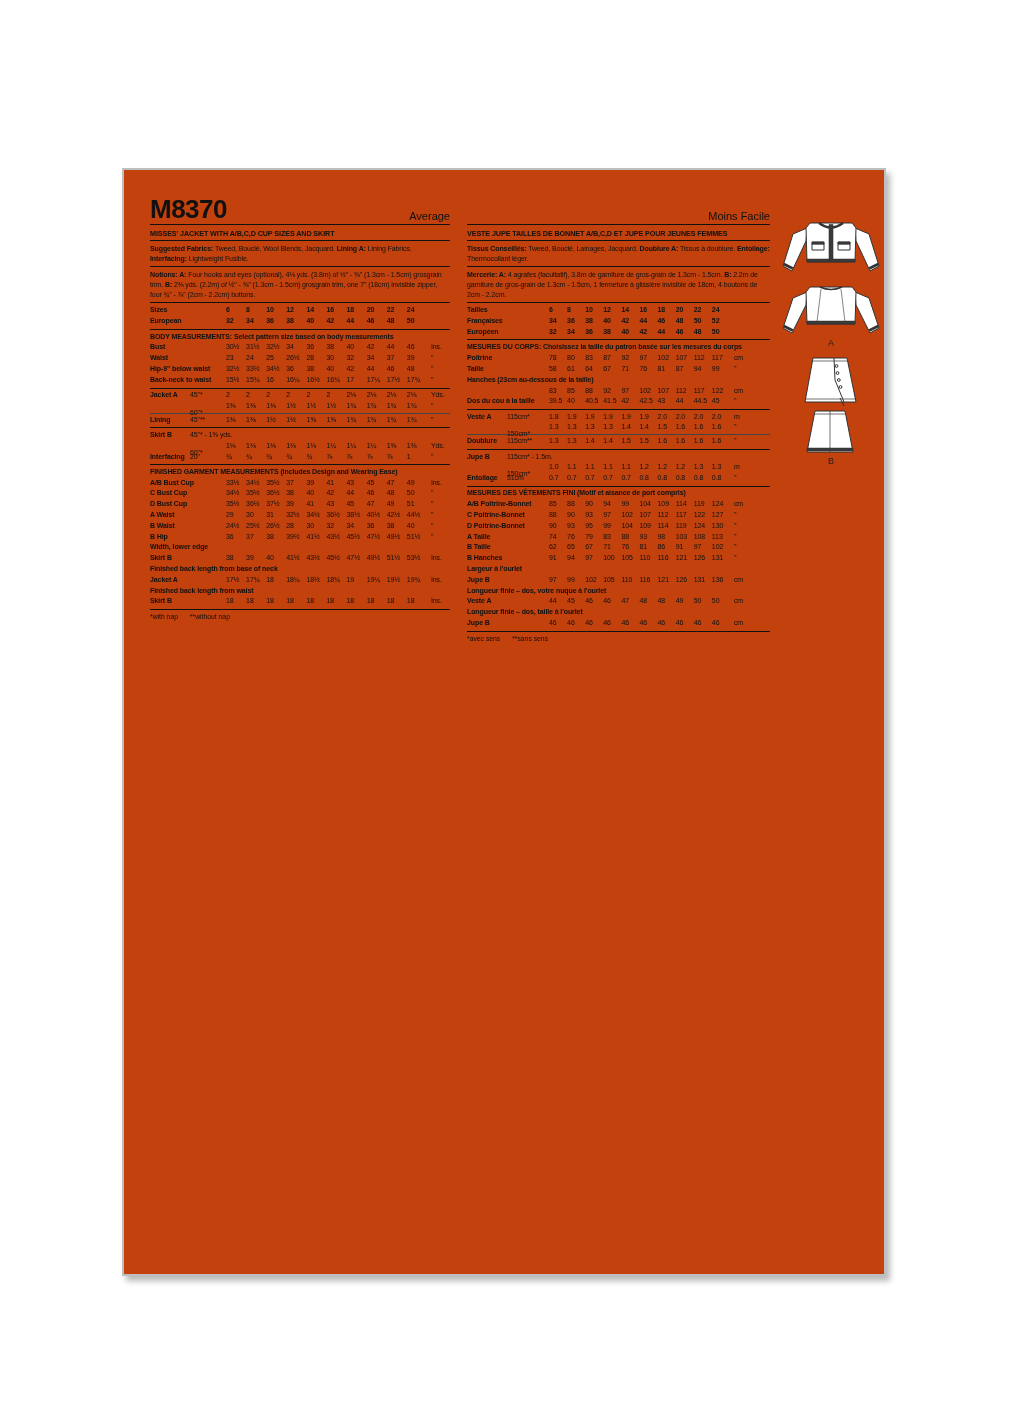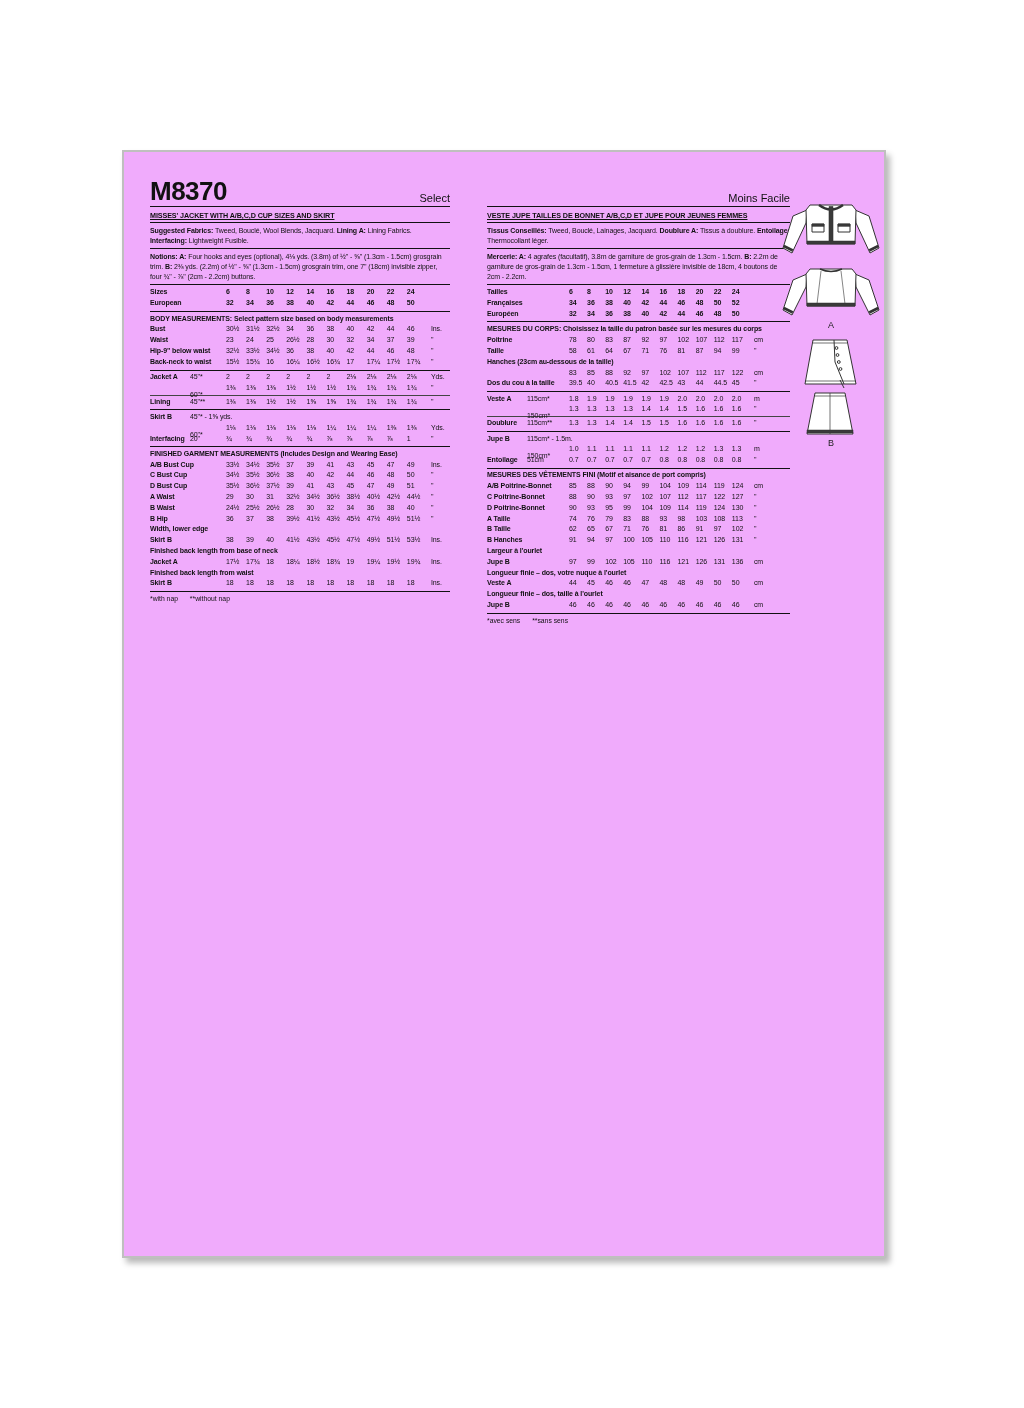--- a/index.html
+++ b/index.html
@@ -3,34 +3,34 @@
 <meta charset="utf-8">
 <title>M8370</title>
 <style>
   html,body{margin:0;padding:0;}
   body{
     width:1024px;height:1408px;background:#ffffff;position:relative;
     font-family:"Liberation Sans","DejaVu Sans",sans-serif;color:#111;
     -webkit-font-smoothing:antialiased;
   }
   .sheet{
-    position:absolute;left:122px;top:150px;width:764px;height:1108px;
-    background:#f0abfc;border:2px solid #bfbfbf;
+    position:absolute;left:122px;top:168px;width:764px;height:1108px;
+    background:#c2410c;border:2px solid #bfbfbf;
     box-shadow:4px 5px 6px rgba(0,0,0,0.28);
     box-sizing:border-box;
   }
   .col{position:absolute;top:26px;}
   .col-left{left:26px;width:300px;}
-  .col-right{left:343px;width:303px;margin-left:20px;}
+  .col-right{left:343px;width:303px;}
 
   .colhead{height:26px;display:flex;align-items:flex-end;justify-content:space-between;margin-bottom:2px;}
   .brand{font-size:26px;font-weight:bold;letter-spacing:-0.5px;line-height:1;}
   .difficulty{font-size:11px;line-height:1.1;}
   .rule{border:none;border-top:1.7px solid #111;height:0;margin:2px 0;}
-  .titlebar{font-weight:bold;font-size:7.2px;letter-spacing:-0.1px;padding:2px 0;border-bottom:1.5px solid #111;white-space:nowrap;text-decoration:underline;}
+  .titlebar{font-weight:bold;font-size:7.2px;letter-spacing:-0.1px;padding:2px 0;border-bottom:1.5px solid #111;white-space:nowrap;}
   .para{font-size:7px;line-height:10px;margin:2.5px 0;letter-spacing:-0.1px;}
   .para b{font-weight:bold;}
 
   .tbl{margin:2px 0;}
   .trow{display:grid;align-items:baseline;font-size:7px;line-height:10.8px;letter-spacing:-0.1px;}
   .tbl-en .trow{grid-template-columns:76px repeat(10,20.1px) 1fr;}
   .tbl-fr .trow{grid-template-columns:82px repeat(10,18.1px) 1fr;}
   .trow.thead{display:block;font-weight:bold;white-space:nowrap;}
   .trow.spanrow{display:block;}
   .tlabel{font-weight:bold;position:relative;white-space:nowrap;}
@@ -50,21 +50,21 @@
   .fig-label{font-size:9px;color:#222;margin:-2px 0 6px 0;}
 </style>
 </head>
 <body>
 
 <div class="sheet">
 
   <div class="col col-left">
     <div class="colhead">
       <span class="brand">M8370</span>
-      <span class="difficulty">Select</span>
+      <span class="difficulty">Average</span>
     </div>
     <div class="rule"></div>
     <div class="titlebar">MISSES' JACKET WITH A/B,C,D CUP SIZES AND SKIRT</div>
     <p class="para"><b>Suggested Fabrics:</b><span> Tweed, Bouclé, Wool Blends, Jacquard. </span><b>Lining A:</b><span> Lining Fabrics. </span><b>Interfacing:</b><span> Lightweight Fusible.</span></p>
     <div class="rule"></div>
     <p class="para"><b>Notions: A:</b><span> Four hooks and eyes (optional), 4⅛ yds. (3.8m) of ½" - ⅝" (1.3cm - 1.5cm) grosgrain trim. </span><b>B:</b><span> 2⅜ yds. (2.2m) of ½" - ⅝" (1.3cm - 1.5cm) grosgrain trim, one 7" (18cm) invisible zipper, four ¾" - ⅞" (2cm - 2.2cm) buttons.</span></p>
     <div class="rule"></div>
     <div class="tbl tbl-en">
         <div class="trow allbold">
           <span class="tlabel">Sizes</span>

